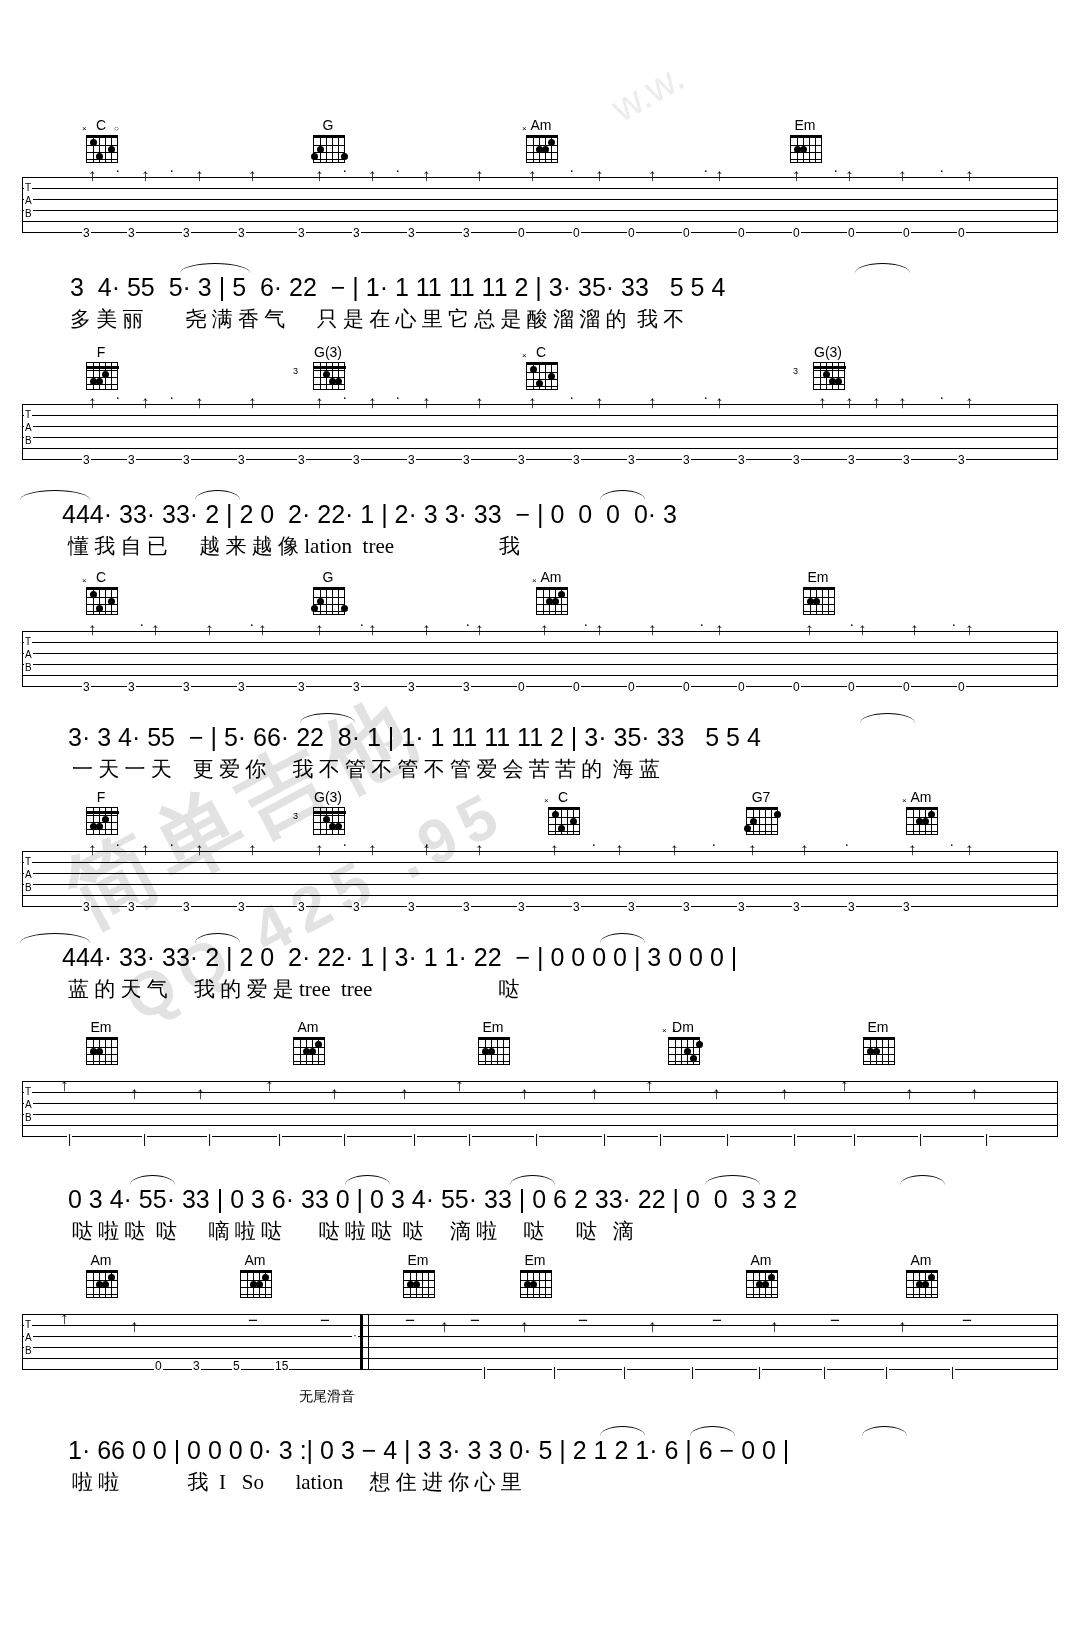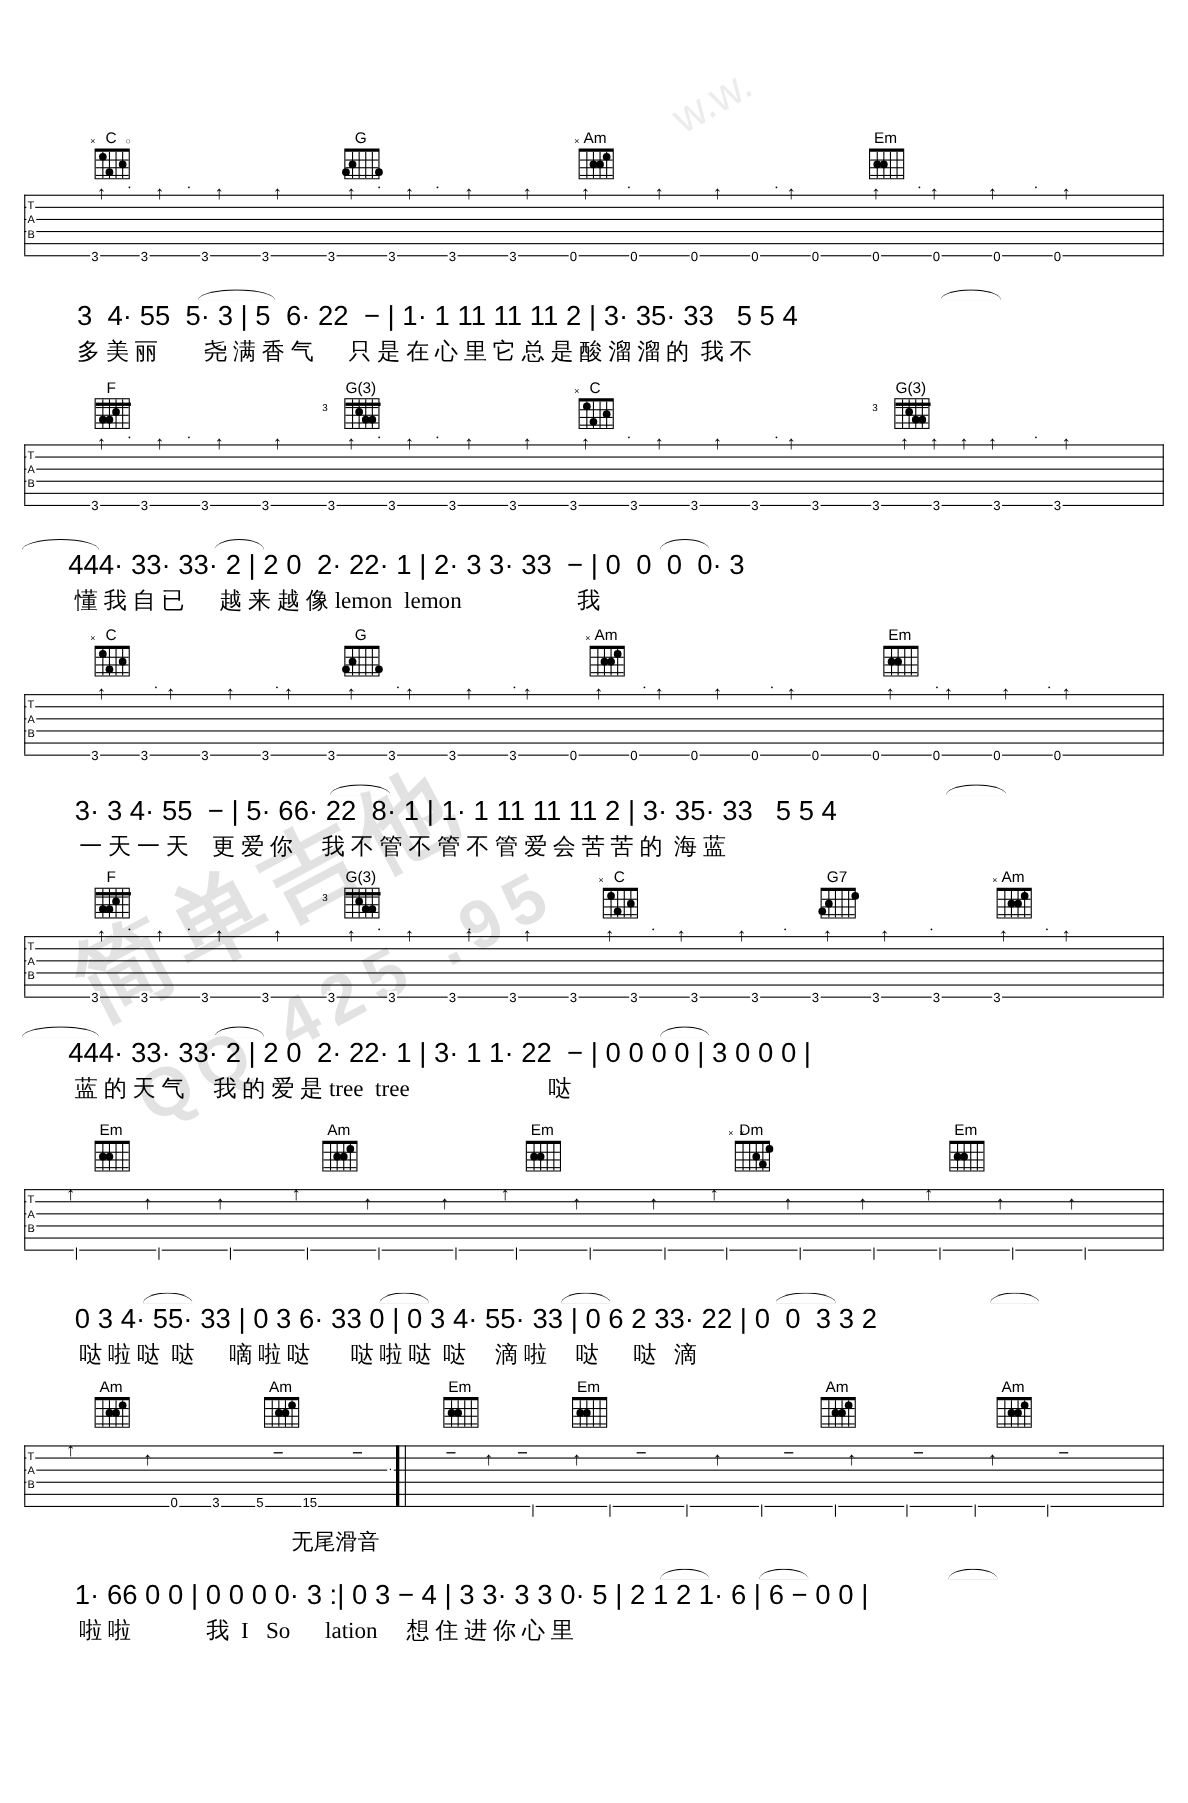--- a/index.html
+++ b/index.html
@@ -41,21 +41,21 @@
     font-family:"Liberation Sans",sans-serif;background:#fff;padding:0 1px;}
 
   .strum{position:absolute;font-size:17px;line-height:17px;font-family:"Liberation Sans",sans-serif;}
   .dotmark{position:absolute;font-size:14px;line-height:10px;}
   .tabnum{position:absolute;font-size:12px;line-height:12px;
     font-family:"Liberation Sans",sans-serif;background:#fff;padding:0 1px;}
   .slur{position:absolute;border-top:1.5px solid #000;border-radius:50%/100% 100% 0 0;
     height:9px;border-left:none;border-right:none;border-bottom:none;}
   .note{position:absolute;font-size:25px;font-family:"Liberation Sans",sans-serif;white-space:pre;}
   .lyr{position:absolute;font-size:21px;white-space:pre;}
-  .caption{position:absolute;font-size:20px;}
+  .caption{position:absolute;font-size:14px;margin-left:34px;}
 </style>
 </head>
 <body>
 
 <div class="sheet">
 
   <div class="wm2">w.w.</div>
   <div class="watermark">简单吉他<br><span style="font-size:62px;">QQ 425 .95</span></div>
 
   <div class="system" style="top:105px;">
@@ -307,21 +307,21 @@
       <div class="tabnum" style="left:605px;top:50px">3</div>
         <div class="tabnum" style="left:660px;top:50px">3</div>
       <div class="tabnum" style="left:715px;top:50px">3</div>
         <div class="tabnum" style="left:770px;top:50px">3</div>
       <div class="tabnum" style="left:825px;top:50px">3</div>
         <div class="tabnum" style="left:880px;top:50px">3</div>
       <div class="tabnum" style="left:935px;top:50px">3</div>
     </div>
 
     <div class="note" style="left:62px;top:160px;">444· 33· 33· 2 | 2 0  2· 22· 1 | 2· 3 3· 33  − | 0  0  0  0· 3</div>
-    <div class="lyr" style="left:68px;top:192px;">懂 我 自 已      越 来 越 像 lemon  lemon                    我</div>
+    <div class="lyr" style="left:68px;top:192px;">懂 我 自 已      越 来 越 像 lation  tree                    我</div>
     <div class="slur" style="left:20px;top:150px;width:70px;"></div>
     <div class="slur" style="left:195px;top:150px;width:45px;"></div>
     <div class="slur" style="left:600px;top:150px;width:45px;"></div>
   </div>
 
   <div class="system" style="top:565px;">
     <div class="chord" style="left:78px;top:22px;">
       <div class="cname">C</div>
       <div class="grid">
           <i class="vline" style="left:6px"></i>

